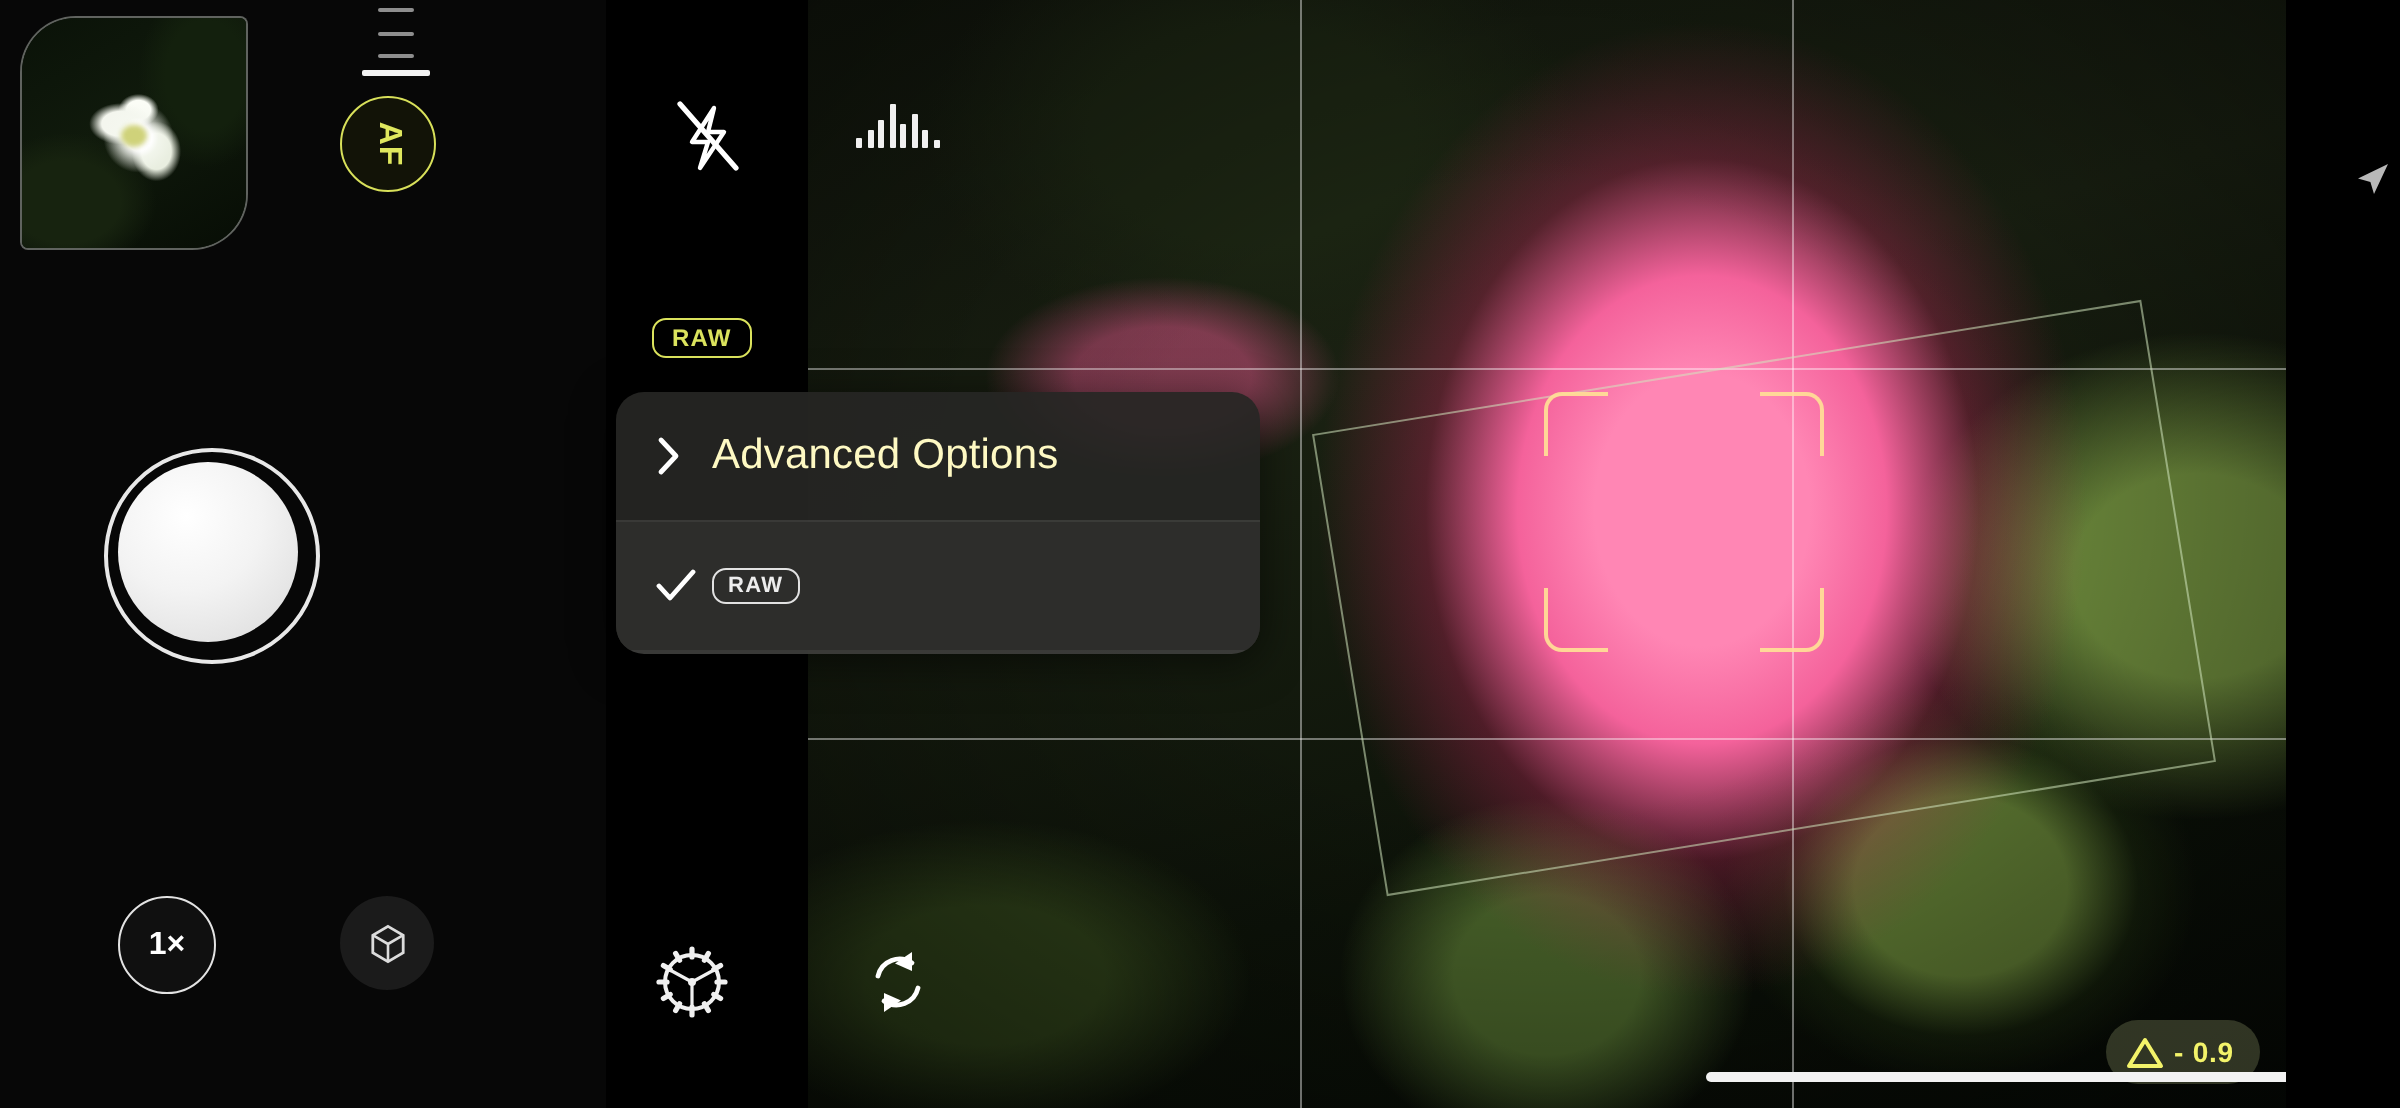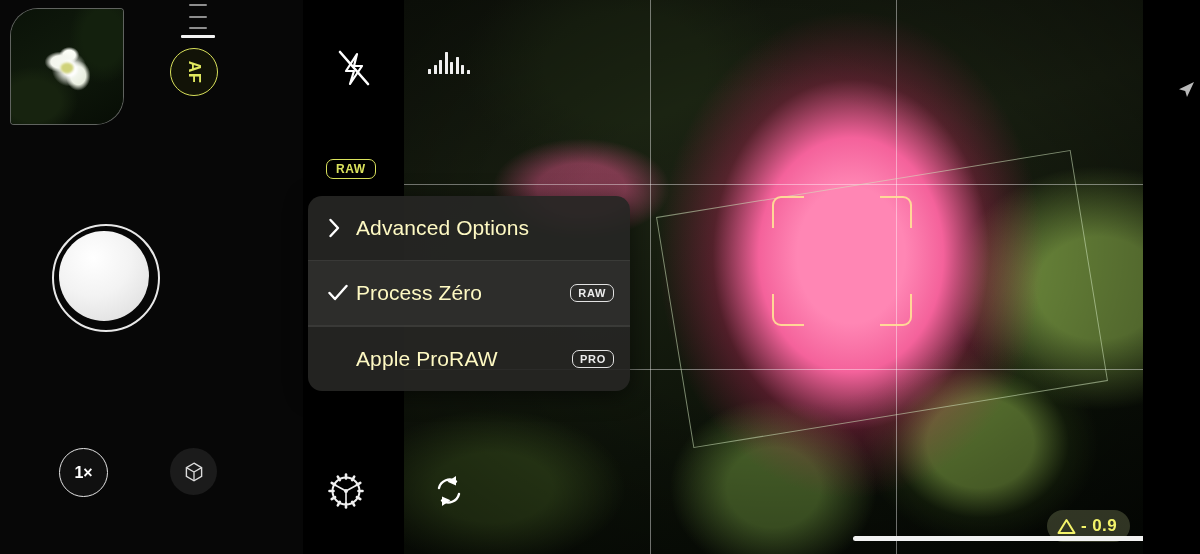--- a/index.html
+++ b/index.html
@@ -99,21 +99,21 @@
   #histogram{position:absolute;left:24px;top:48px;width:46px;height:26px;
      display:flex;align-items:flex-end;gap:2.5px;}
   #histogram i{display:block;width:3px;background:#f0f0f0;border-radius:.5px;}
 
   
   #flip-btn{position:absolute;left:22px;top:468px;width:46px;height:46px;}
 
   
   #ev-badge{position:absolute;right:13px;bottom:12px;height:32px;padding:0 13px 0 10px;
      border-radius:16px;background:rgba(120,130,90,.38);display:flex;align-items:center;gap:5px;}
-  #ev-badge .evtxt{color:#f3f36a;font-size:17px;font-weight:600;letter-spacing:.4px;white-space:nowrap;}
+  #ev-badge .evtxt{color:#f3f36a;font-size:14px;font-weight:600;letter-spacing:.4px;white-space:nowrap;}
 
   
   #nav-arrow{position:absolute;left:1176px;top:80px;width:20px;height:20px;}
 
   
   #home-bar{position:absolute;left:449px;top:536px;width:300px;height:5px;
      border-radius:3px;background:#f2f2f2;}
 
   
   #menu{position:absolute;left:308px;top:196px;width:322px;border-radius:14px;overflow:hidden;
@@ -266,25 +266,19 @@
         </span>
         <span class="mlabel">Advanced Options</span>
       </div>
       <div class="msep"></div>
       <div class="mrow alt">
         <span class="lead">
           <svg width="20" height="18" viewBox="0 0 20 18">
             <path d="M1.5,9 L7,15 L18.5,2" fill="none" stroke="#ffffff" stroke-width="2.4" stroke-linecap="round" stroke-linejoin="round"></path>
           </svg>
         </span>
-        <span class="mlabel">Process Zéro</span>
         <span class="badge">RAW</span>
       </div>
       <div class="msep"></div>
       <div class="msep"></div>
-      <div class="mrow">
-        <span class="lead"></span>
-        <span class="mlabel">Apple ProRAW</span>
-        <span class="badge">PRO</span>
-      </div>
     </div>
 
 </div>
 
 </body></html>

